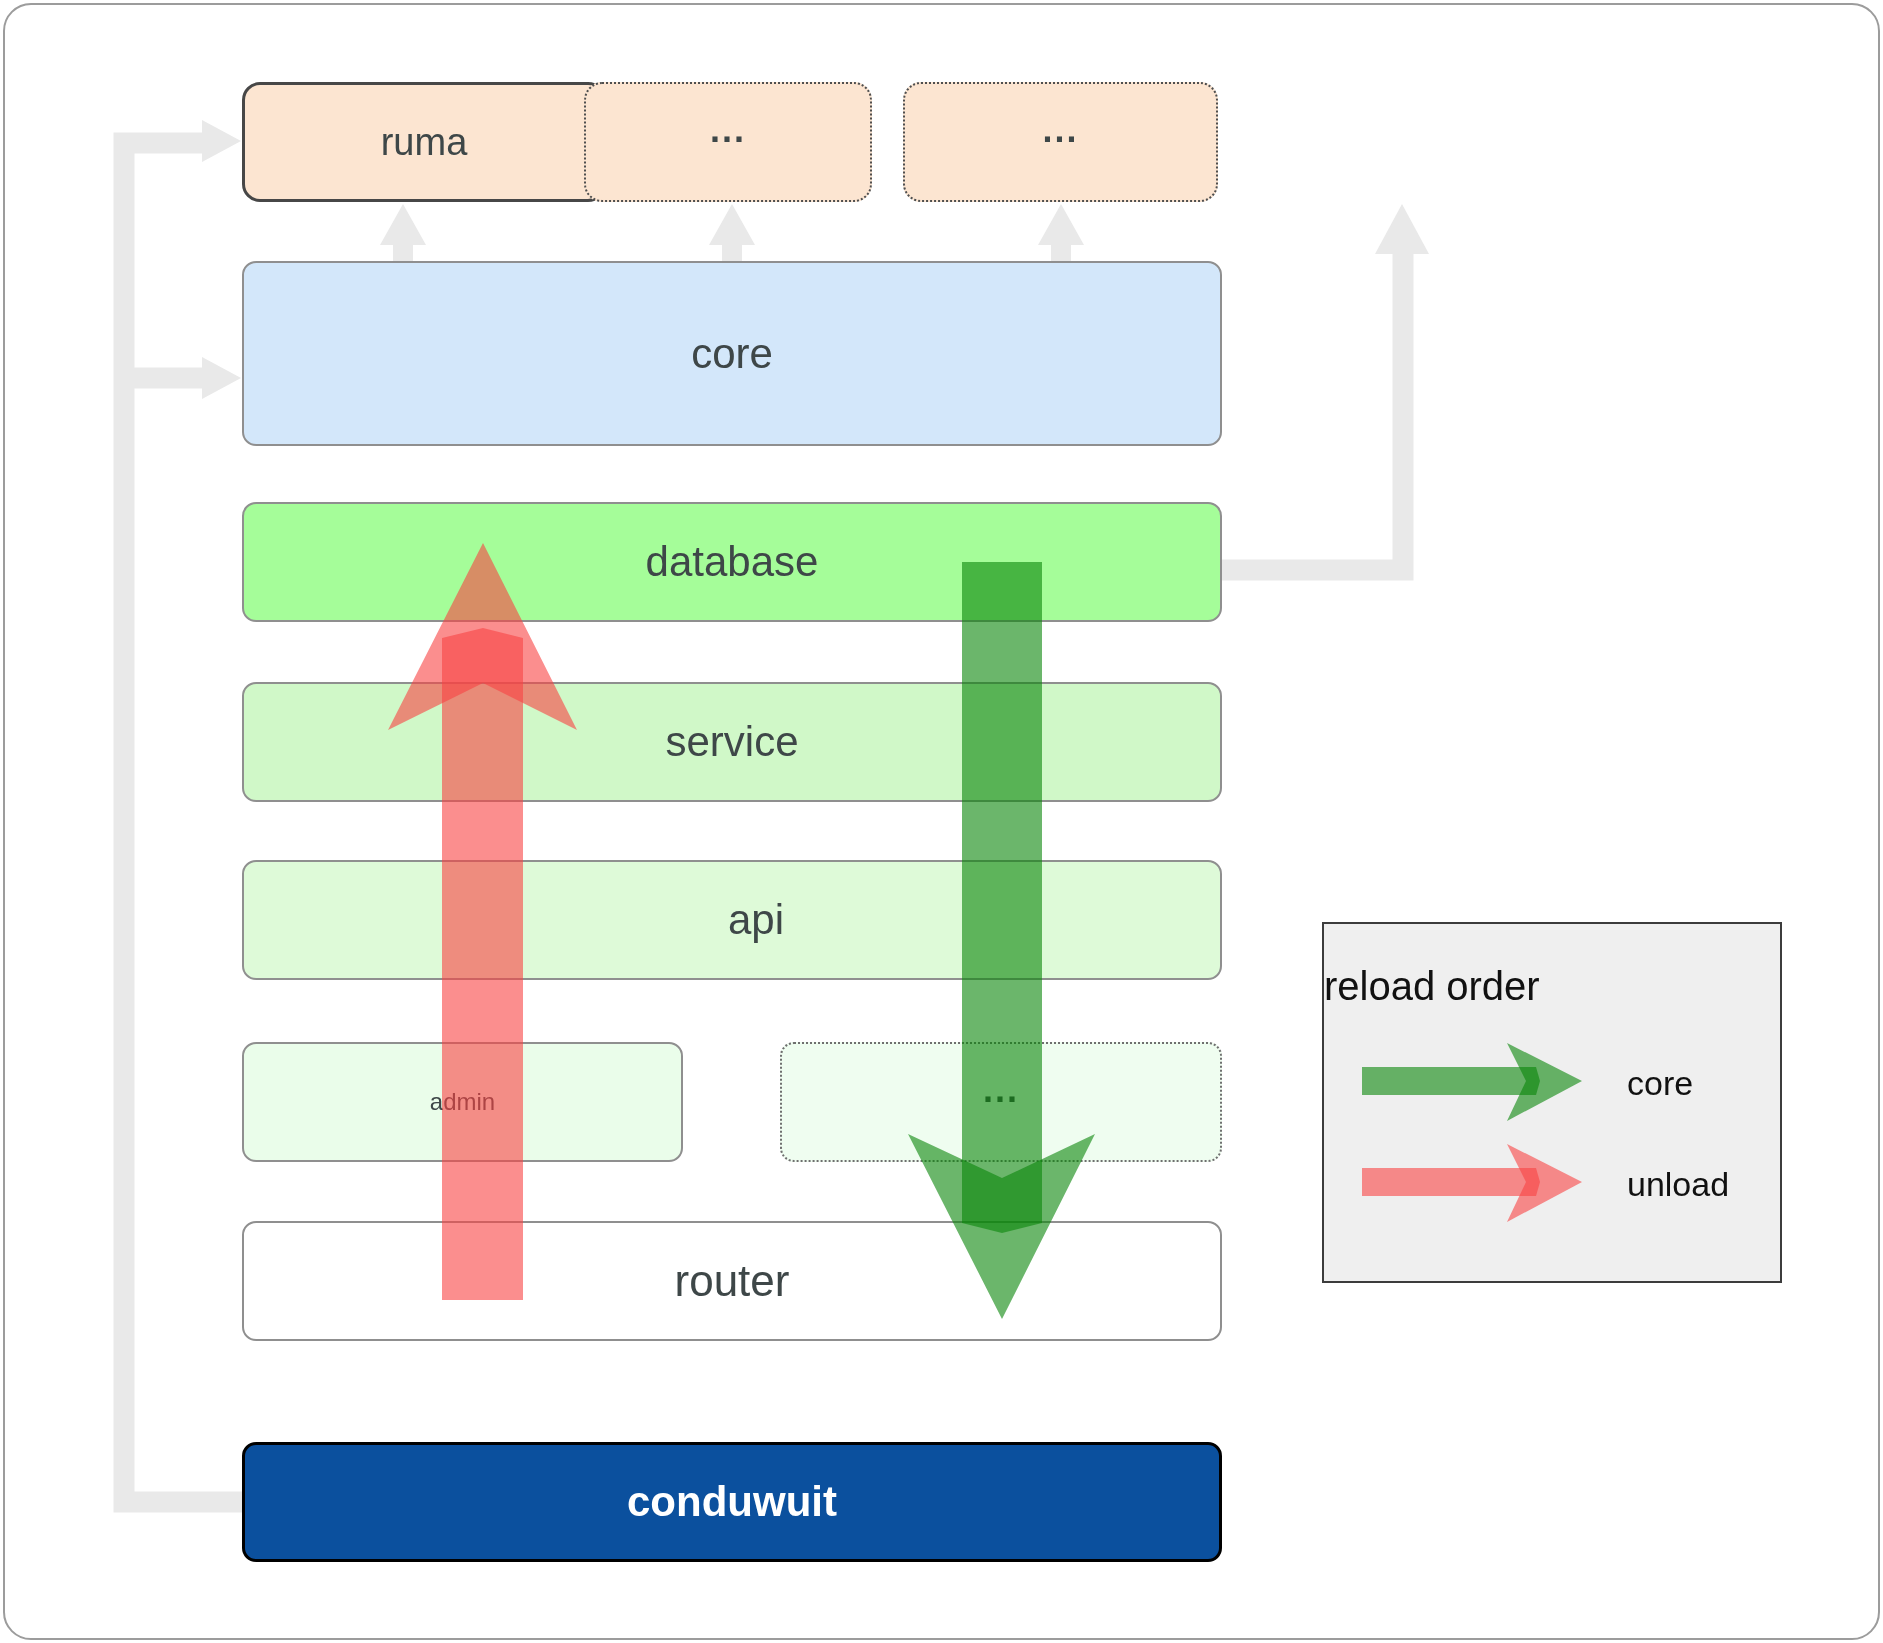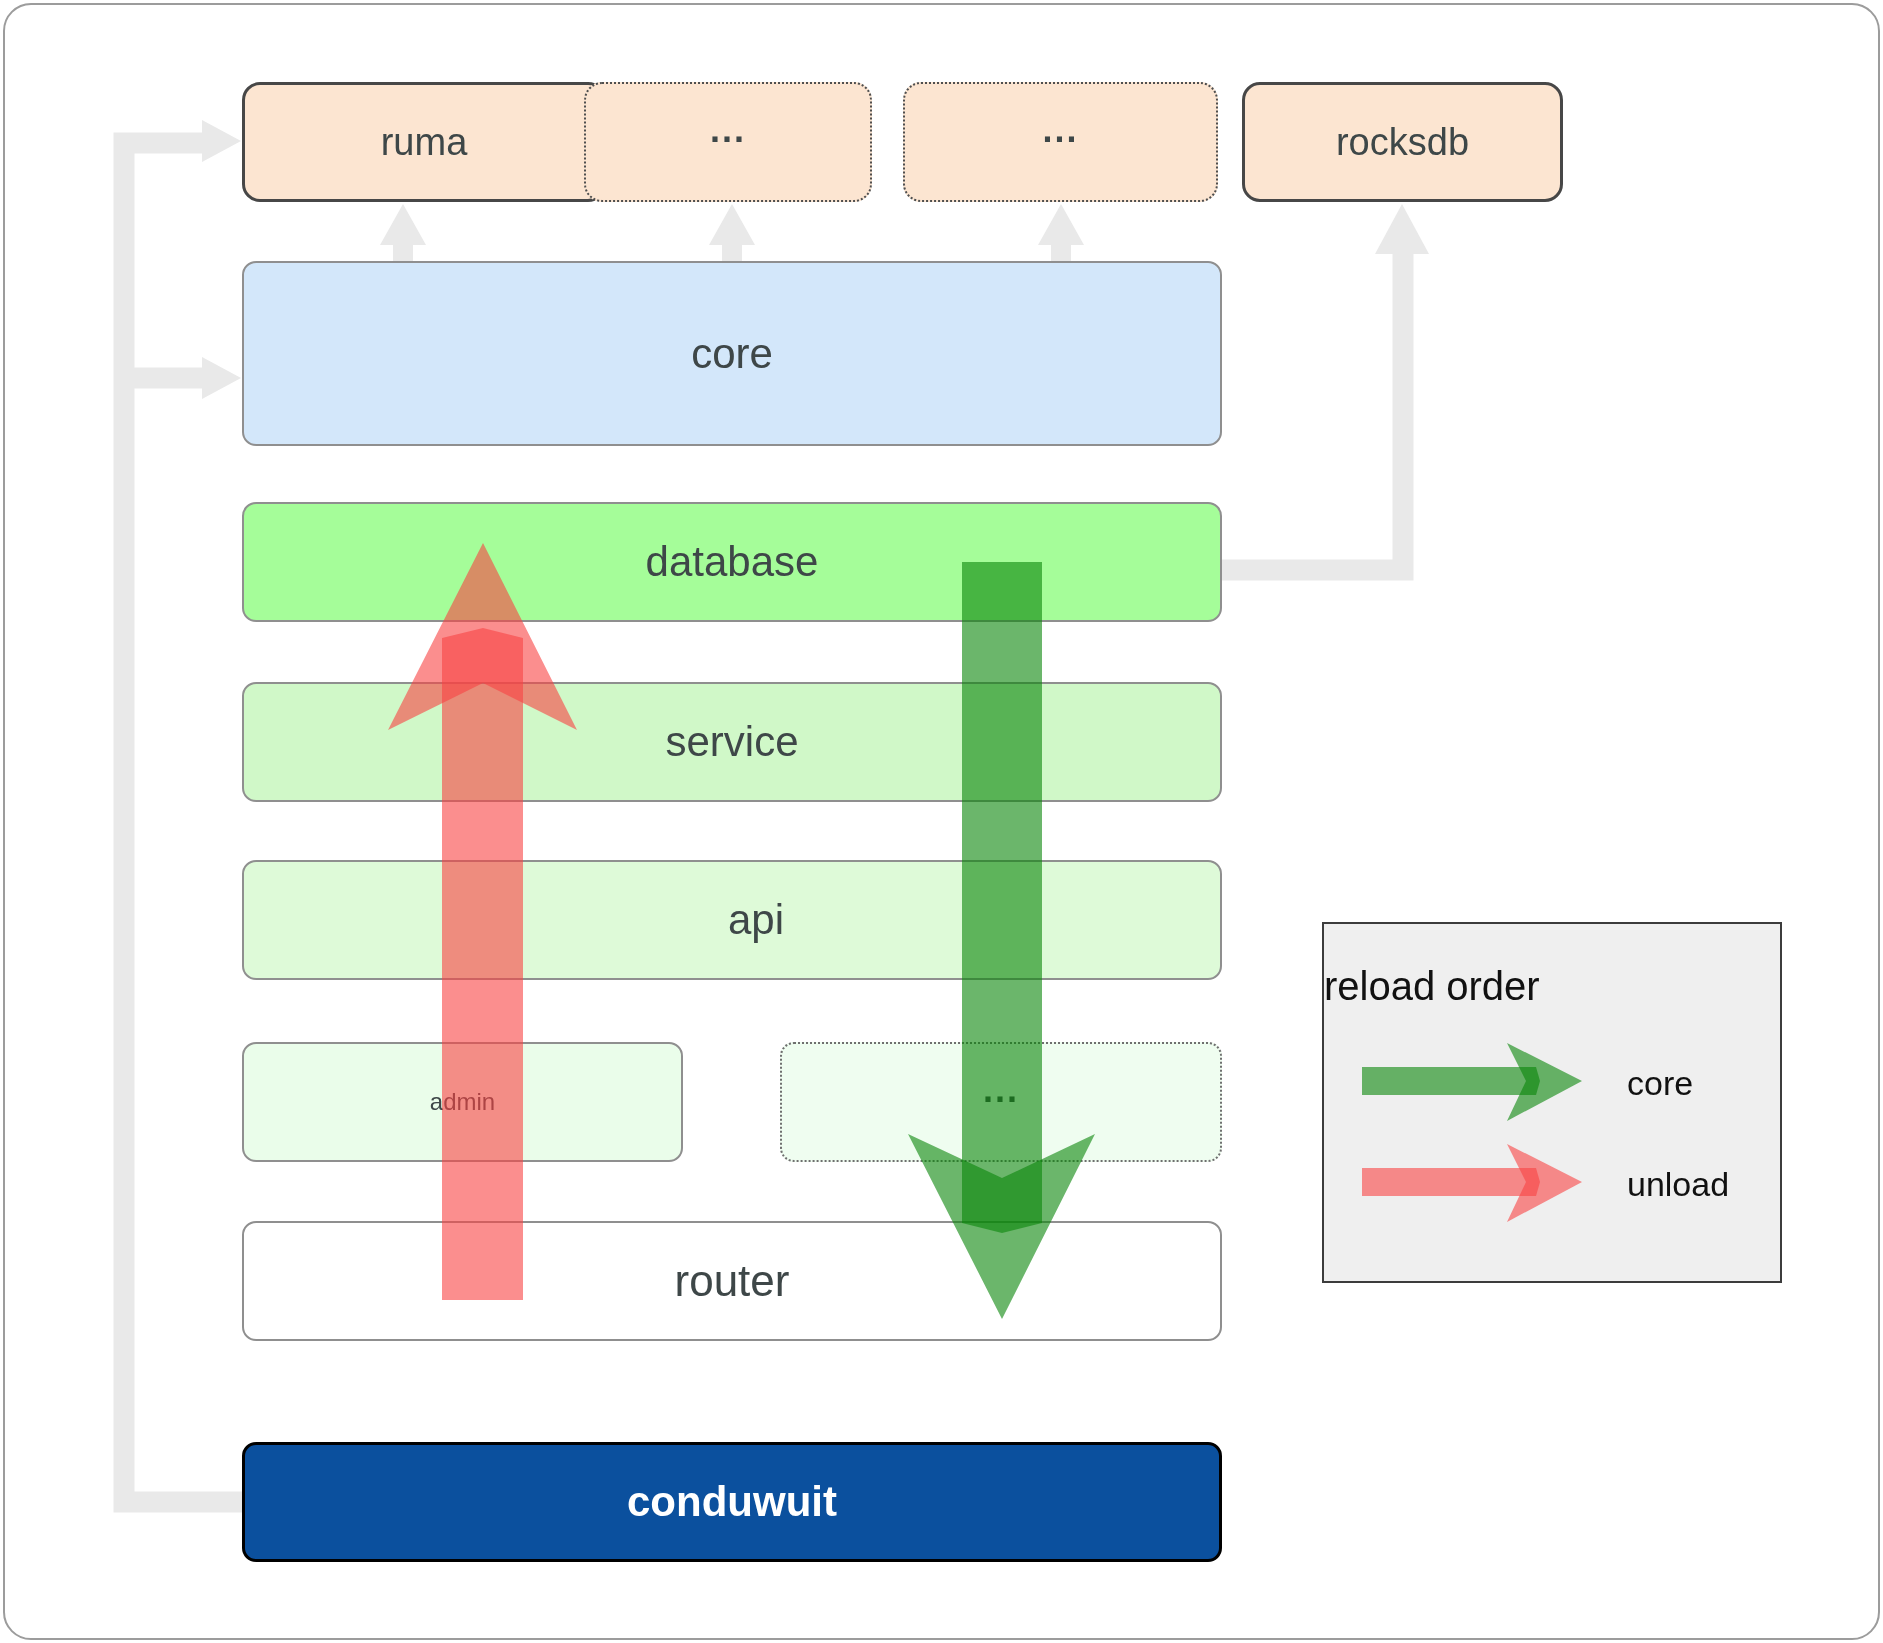--- a/index.html
+++ b/index.html
@@ -61,23 +61,20 @@
   <div class="boxes">
     <div class="box toprow" style="left:242px; top:82px; width:364px; height:120px;">
       <span>ruma</span>
     </div>
     <div class="box toprow dotted" style="left:584px; top:82px; width:288px; height:120px;">
       <span class="dots-label">...</span>
     </div>
     <div class="box toprow dotted" style="left:903px; top:82px; width:315px; height:120px;">
       <span class="dots-label">...</span>
     </div>
-    <div class="box toprow" style="left:1242px; top:82px; width:321px; height:120px;">
-      <span>rocksdb</span>
-    </div>
 
     <div class="box wide" style="left:242px; top:261px; width:980px; height:185px; background:#d3e7fa;">
       <span>core</span>
     </div>
     <div class="box wide" style="left:242px; top:502px; width:980px; height:120px; background:#a5fd99;">
       <span>database</span>
     </div>
     <div class="box wide" style="left:242px; top:682px; width:980px; height:120px; background:#d0f8c8;">
       <span>service</span>
     </div>

